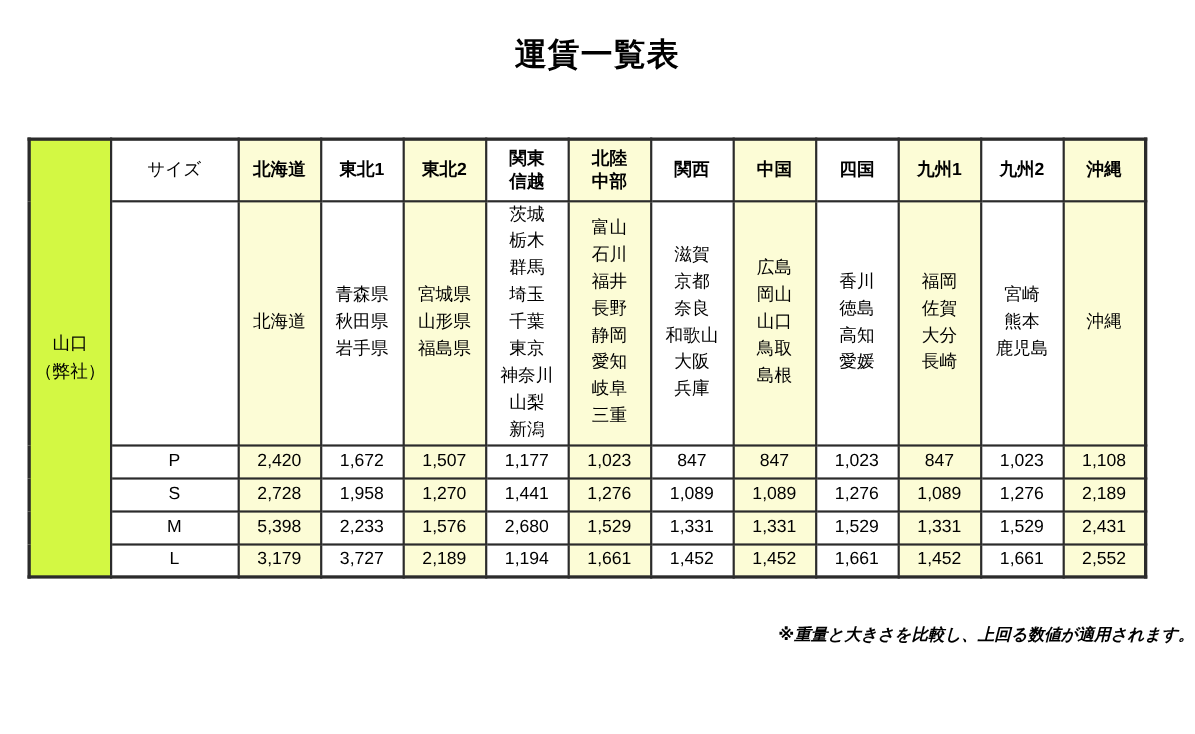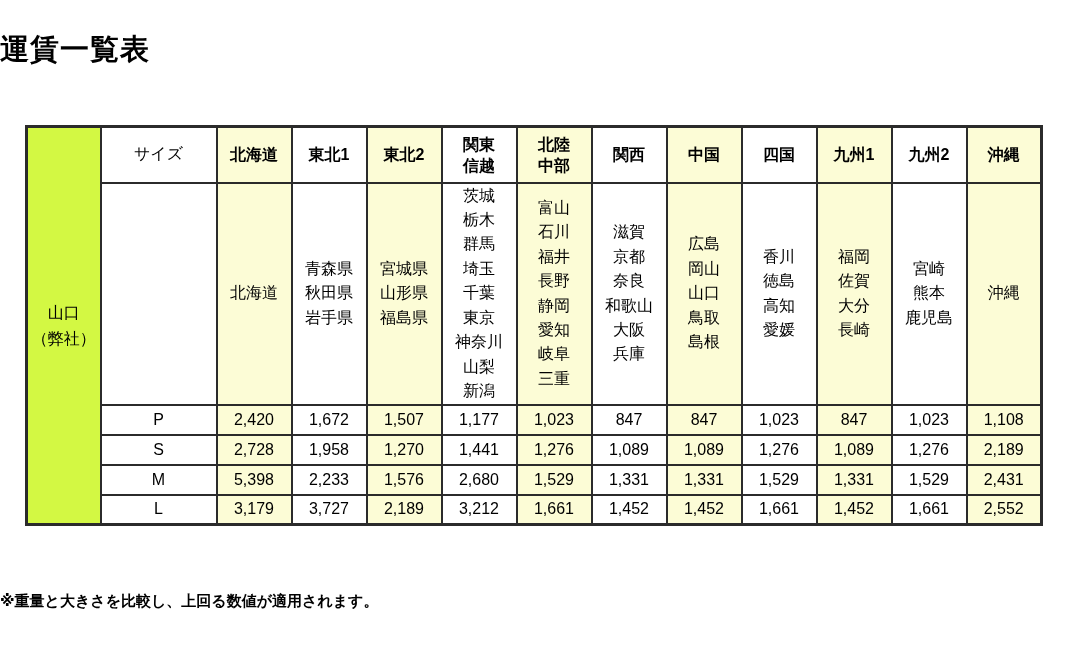--- a/index.html
+++ b/index.html
@@ -7,21 +7,21 @@
     --shade:#fcfcd6;
     --border:#2b2b2b;
   }
   *{box-sizing:border-box;}
   html,body{margin:0;padding:0;}
   body{
     width:1086px;height:667px;background:#ffffff;position:relative;overflow:hidden;
     font-family:"Liberation Sans","DejaVu Sans",sans-serif;color:#000;
   }
   .page-title{
-    margin:0;padding-top:30px;
+    margin:0;padding-top:30px;text-align:center;
     font-size:29px;font-weight:bold;letter-spacing:1px;
   }
   table.fare{
     position:absolute;left:25px;top:125px;
     border-collapse:collapse;table-layout:fixed;
     border:3px solid var(--border);
   }
   table.fare td, table.fare th{
     border:2px solid var(--border);
     padding:0;margin:0;text-align:center;vertical-align:middle;
@@ -36,22 +36,22 @@
     font-size:17px;line-height:26px;vertical-align:middle;
   }
   tr.r-head th{font-weight:bold;font-size:16px;line-height:21px;}
   td.pref{
     vertical-align:top;padding-top:3px;
     font-size:15px;line-height:24.4px;
   }
   td.fee{font-size:16px;}
   td.size-col{font-size:16px;}
   .notes{
-    position:absolute;left:0;top:588px;width:100%;
-    text-align:left;font-weight:bold;font-size:15px;line-height:25px;
+    position:absolute;left:0;top:565px;width:100%;
+    text-align:right;font-weight:bold;font-size:15px;line-height:25px;font-style:italic;
   }
   .notes p{margin:0;}
 </style>
 </head>
 <body>
 
 <h1 class="page-title">運賃一覧表</h1>
 
 <table class="fare">
   <colgroup>
@@ -224,21 +224,21 @@
         <td class="fee">1,529</td>
         <td class="fee shade">1,331</td>
         <td class="fee">1,529</td>
         <td class="fee shade">2,431</td>
       </tr>
       <tr class="r-fee">
         <td class="size-col">L</td>
         <td class="fee shade">3,179</td>
         <td class="fee">3,727</td>
         <td class="fee shade">2,189</td>
-        <td class="fee">3,212</td>
+        <td class="fee">1,194</td>
         <td class="fee shade">1,661</td>
         <td class="fee">1,452</td>
         <td class="fee shade">1,452</td>
         <td class="fee">1,661</td>
         <td class="fee shade">1,452</td>
         <td class="fee">1,661</td>
         <td class="fee shade">2,552</td>
       </tr>
     </tbody>
 </table>

